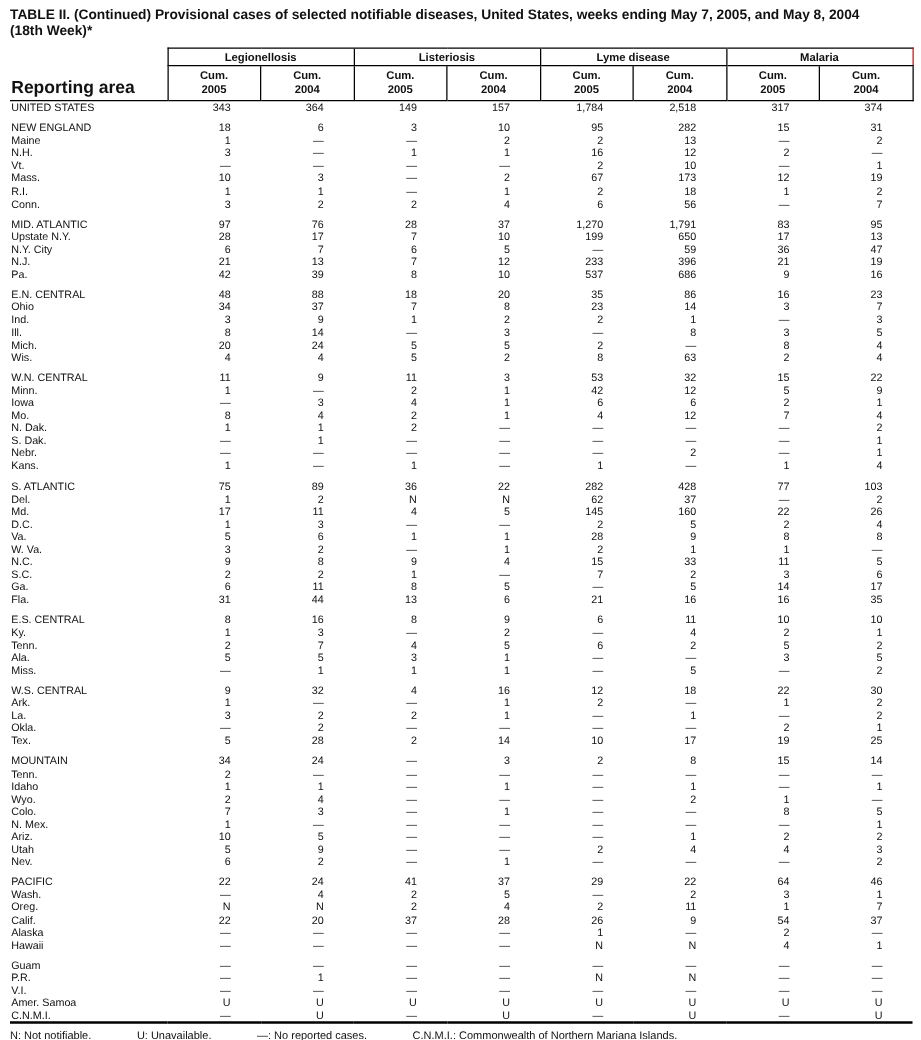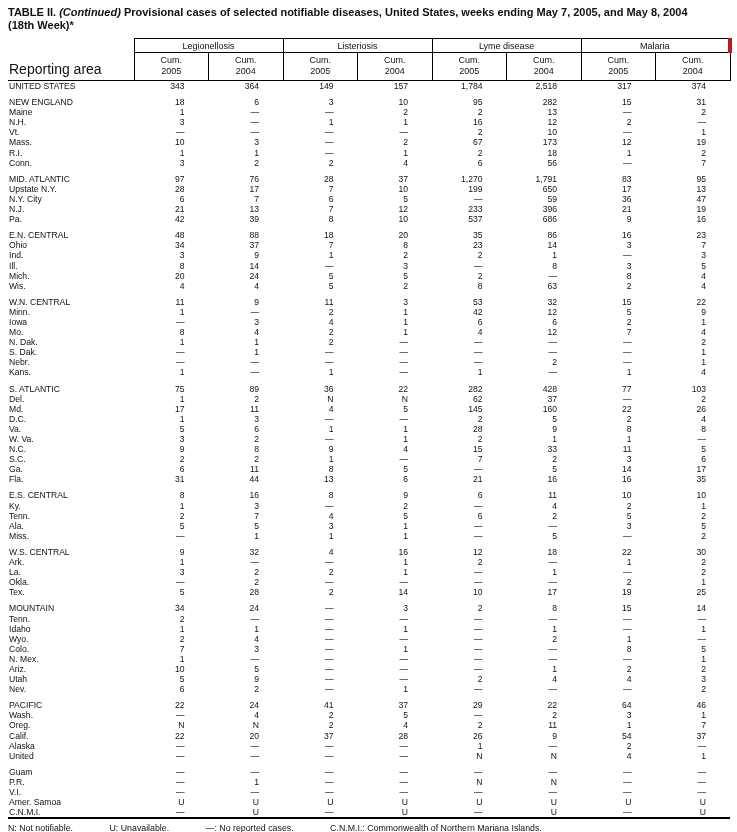--- a/index.html
+++ b/index.html
@@ -5,40 +5,40 @@
   * { margin: 0; padding: 0; box-sizing: border-box; }
   html, body { background: #ffffff; }
   body {
     width: 737px; height: 832px;
     font-family: "Liberation Sans", sans-serif;
     color: #111;
     padding: 6px 6px 0 8px;
     overflow: hidden;
   }
   .title { font-size: 11px; font-weight: bold; line-height: 13px; letter-spacing: 0; }
-  .title .cont { font-style: italic; }
+  .title .cont { }
   table {
     border-collapse: collapse;
     table-layout: fixed;
     width: 722px;
     margin-top: 6px;
     border-bottom: 2px solid #000;
   }
   col.c-label { width: 126px; }
   col.c-val { width: 74.5px; }
-  thead th { font-weight: normal; font-size: 9px; vertical-align: bottom; }
+  thead th { font-weight: bold; font-size: 9px; vertical-align: bottom; }
   th.group {
     border-top: 1px solid #000;
     border-bottom: 1px solid #000;
     border-left: 1px solid #000;
     text-align: center;
     padding: 1px 0 1px 0;
     height: 14px;
   }
-  th.group.last { border-right: 4px solid #b91c1c; }
+  th.group.last { border-right: 1px solid #b91c1c; }
   th.sub {
     border-left: 1px solid #000;
     text-align: center;
     padding: 2px 0 3px 0;
     line-height: 11px;
   }
   th.sub.last { border-right: 1px solid #000; }
   th.area {
     text-align: left;
     vertical-align: bottom;
@@ -790,21 +790,21 @@
         <td class="val">—</td>
         <td class="val">—</td>
         <td class="val">—</td>
         <td class="val">—</td>
         <td class="val">1</td>
         <td class="val">—</td>
         <td class="val">2</td>
         <td class="val">—</td>
       </tr>
       <tr>
-        <td class="label">United</td>
+        <td class="label">Hawaii</td>
         <td class="val">—</td>
         <td class="val">—</td>
         <td class="val">—</td>
         <td class="val">—</td>
         <td class="val">N</td>
         <td class="val">N</td>
         <td class="val">4</td>
         <td class="val">1</td>
       </tr>
       <tr class="group-start">

